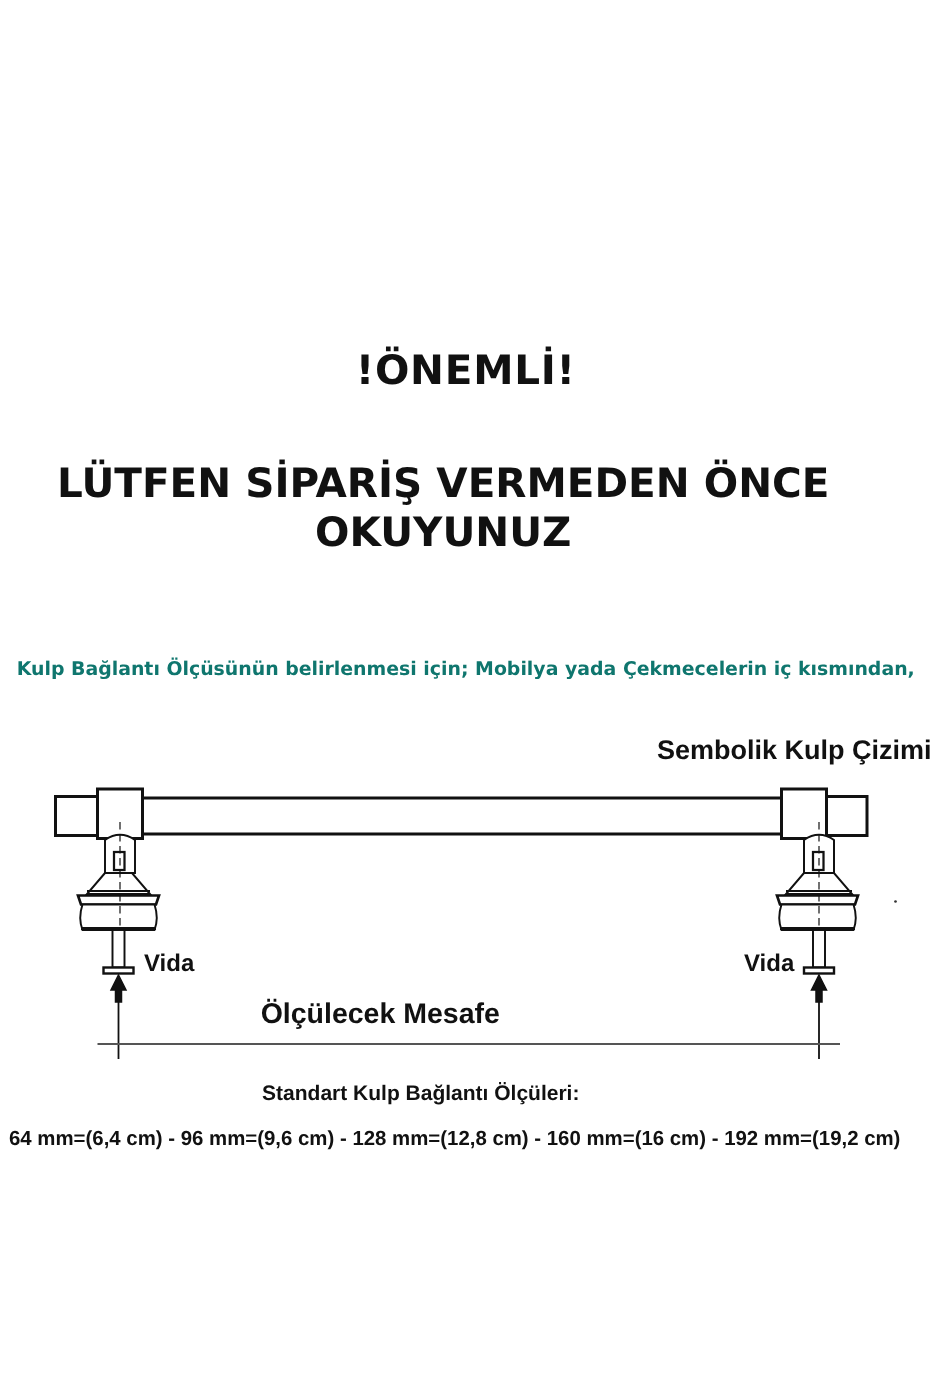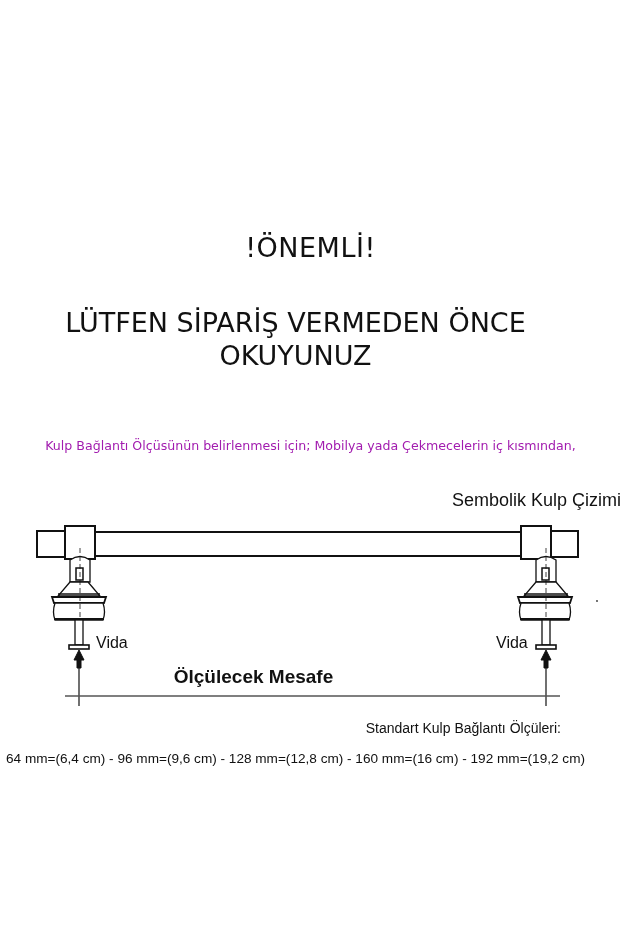--- a/index.html
+++ b/index.html
@@ -1,25 +1,25 @@
 <!DOCTYPE html>
 <html><head>
 <meta charset="utf-8">
 <style>
   html, body { margin:0; padding:0; background:#ffffff; }
   body { width:621px; height:931px; position:relative; overflow:hidden; font-family:"DejaVu Sans", sans-serif; color:#111; }
-  .abs { position:absolute; }
+  .abs { position:absolute;font-weight:bold; }
   .title-important { left:0; width:621px; top:232px; text-align:center; font-size:27px; letter-spacing:0.5px; font-family:"DejaVu Sans", sans-serif; }
   .title-main { left:0; width:591px; top:306px; text-align:center; font-size:27px; line-height:33px; font-family:"DejaVu Sans", sans-serif; }
-  .instr { left:0; width:621px; top:436px; text-align:center; font-size:12.6px; line-height:20px; font-family:"DejaVu Sans", sans-serif; color:#a21caf; }
+  .instr { left:0; width:621px; top:436px; text-align:center; font-size:12.6px; line-height:20px; font-family:"DejaVu Sans", sans-serif; color:#0f766e; }
   .diagram-title { left:0; width:621px; top:490px; text-align:right; font-size:18px; font-family:"Liberation Sans", sans-serif; }
   .vida-left { left:96px; top:634px; font-size:16px; font-family:"Liberation Sans", sans-serif; }
   .vida-right { left:496px; top:634px; font-size:16px; font-family:"Liberation Sans", sans-serif; }
   .measure-label { left:0; width:507px; top:666px; text-align:center; font-size:19px; font-weight:bold; font-family:"Liberation Sans", sans-serif; }
-  .std-title { left:0; width:561px; top:720px; text-align:right; font-size:14px; font-family:"Liberation Sans", sans-serif; }
+  .std-title { left:0; width:561px; top:720px; text-align:center; font-size:14px; font-family:"Liberation Sans", sans-serif; }
   .std-values { left:6px; top:751px; font-size:13.6px; font-family:"Liberation Sans", sans-serif; white-space:nowrap; }
   svg.drawing { position:absolute; left:0; top:0; }
 </style>
 </head>
 <body>
 
 <div class="abs title-important">!ÖNEMLİ!</div>
 <div class="abs title-main">
   <div>LÜTFEN SİPARİŞ VERMEDEN ÖNCE</div>
   <div>OKUYUNUZ</div>

